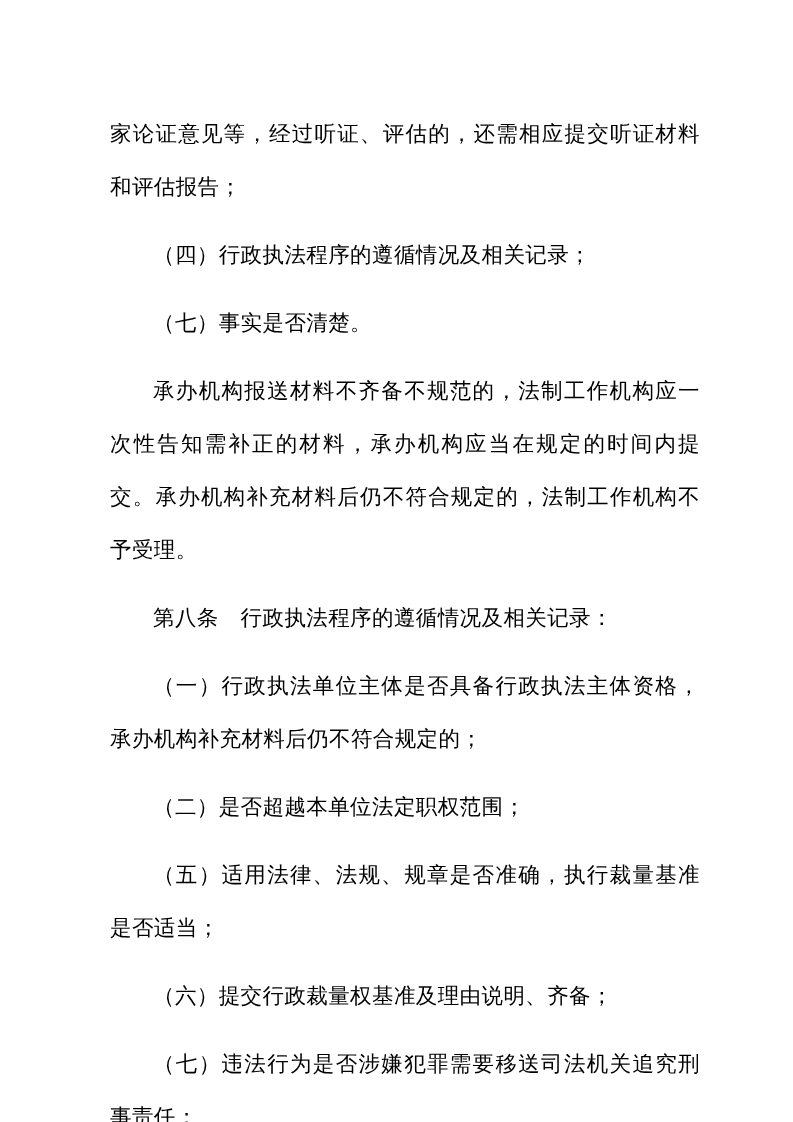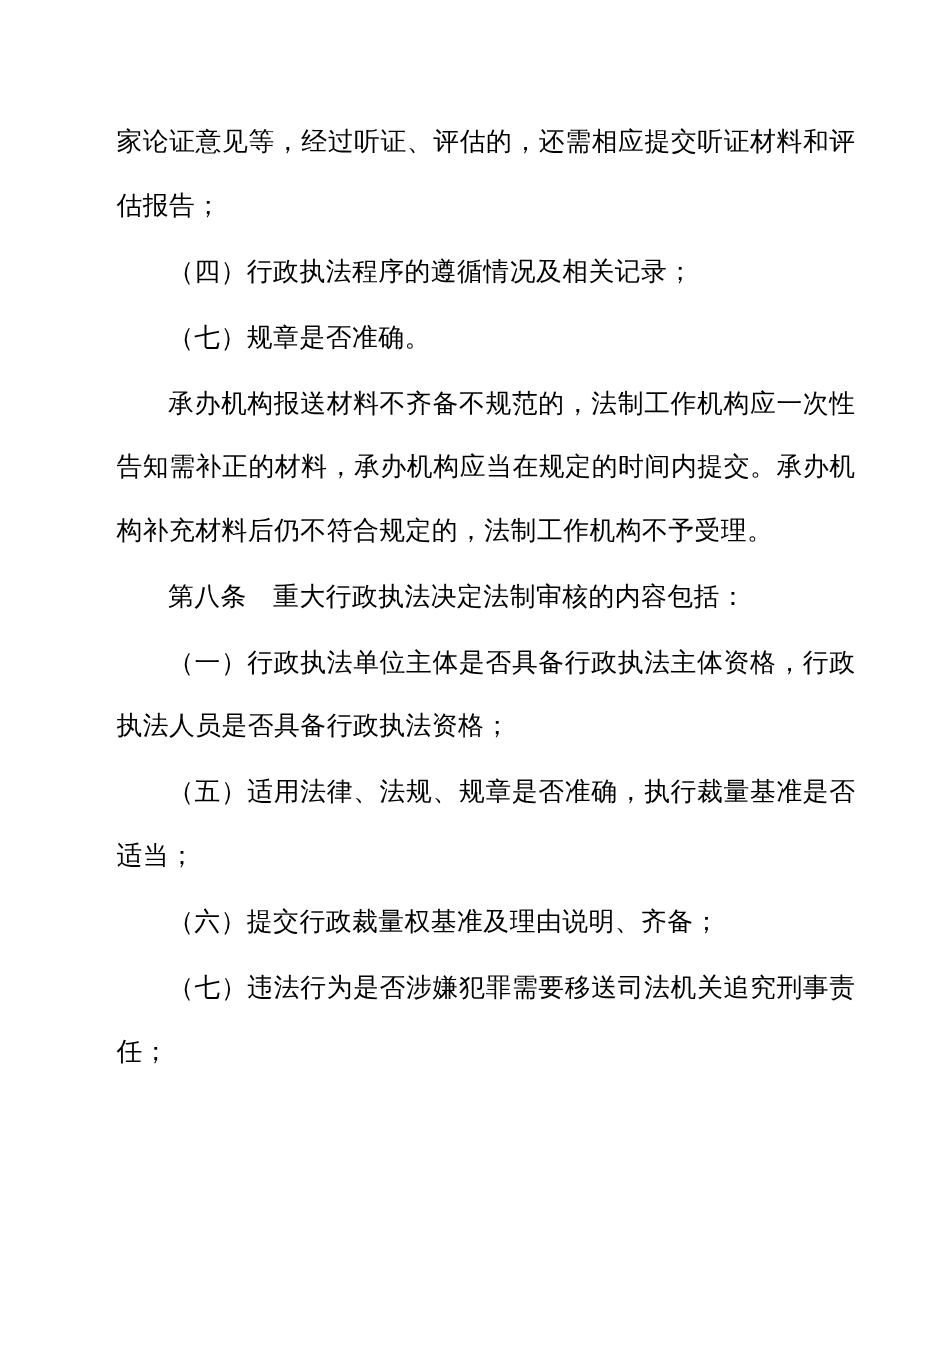--- a/index.html
+++ b/index.html
@@ -23,39 +23,39 @@
     background: #ffffff;
   }
   .doc-body {
     font-size: 21.5px;
     line-height: 53px;
     letter-spacing: 0.4px;
     text-align: justify;
     text-justify: inter-ideograph;
   }
   .para {
-    margin: 2px;
+    margin: 15px;
     white-space: pre-wrap;
-    font-family: Liberation Mono, monospace;
   }
   .indent {
     text-indent: 2em;
   }
   .noindent {
     text-indent: 0;
   }
 </style>
 </head>
 <body>
 
 <div class="page">
   <div class="doc-body">
     <p class="para noindent">家论证意见等，经过听证、评估的，还需相应提交听证材料和评估报告；</p>
     <p class="para indent">（四）行政执法程序的遵循情况及相关记录；</p>
-    <p class="para indent">（七）规章是否准确。</p>
+    <p class="para indent">（七）事实是否清楚。</p>
     <p class="para indent">承办机构报送材料不齐备不规范的，法制工作机构应一次性告知需补正的材料，承办机构应当在规定的时间内提交。承办机构补充材料后仍不符合规定的，法制工作机构不予受理。</p>
-    <p class="para indent">第八条　重大行政执法决定法制审核的内容包括：</p>
-    <p class="para indent">（一）行政执法单位主体是否具备行政执法主体资格，行政执法人员是否具备行政执法资格；</p>
+    <p class="para indent">第八条　行政执法程序的遵循情况及相关记录：</p>
+    <p class="para indent">（一）行政执法单位主体是否具备行政执法主体资格，承办机构补充材料后仍不符合规定的；</p>
+    <p class="para indent">（二）是否超越本单位法定职权范围；</p>
     <p class="para indent">（五）适用法律、法规、规章是否准确，执行裁量基准是否适当；</p>
     <p class="para indent">（六）提交行政裁量权基准及理由说明、齐备；</p>
     <p class="para indent">（七）违法行为是否涉嫌犯罪需要移送司法机关追究刑事责任；</p>
   </div>
 </div>
 
 </body></html>

